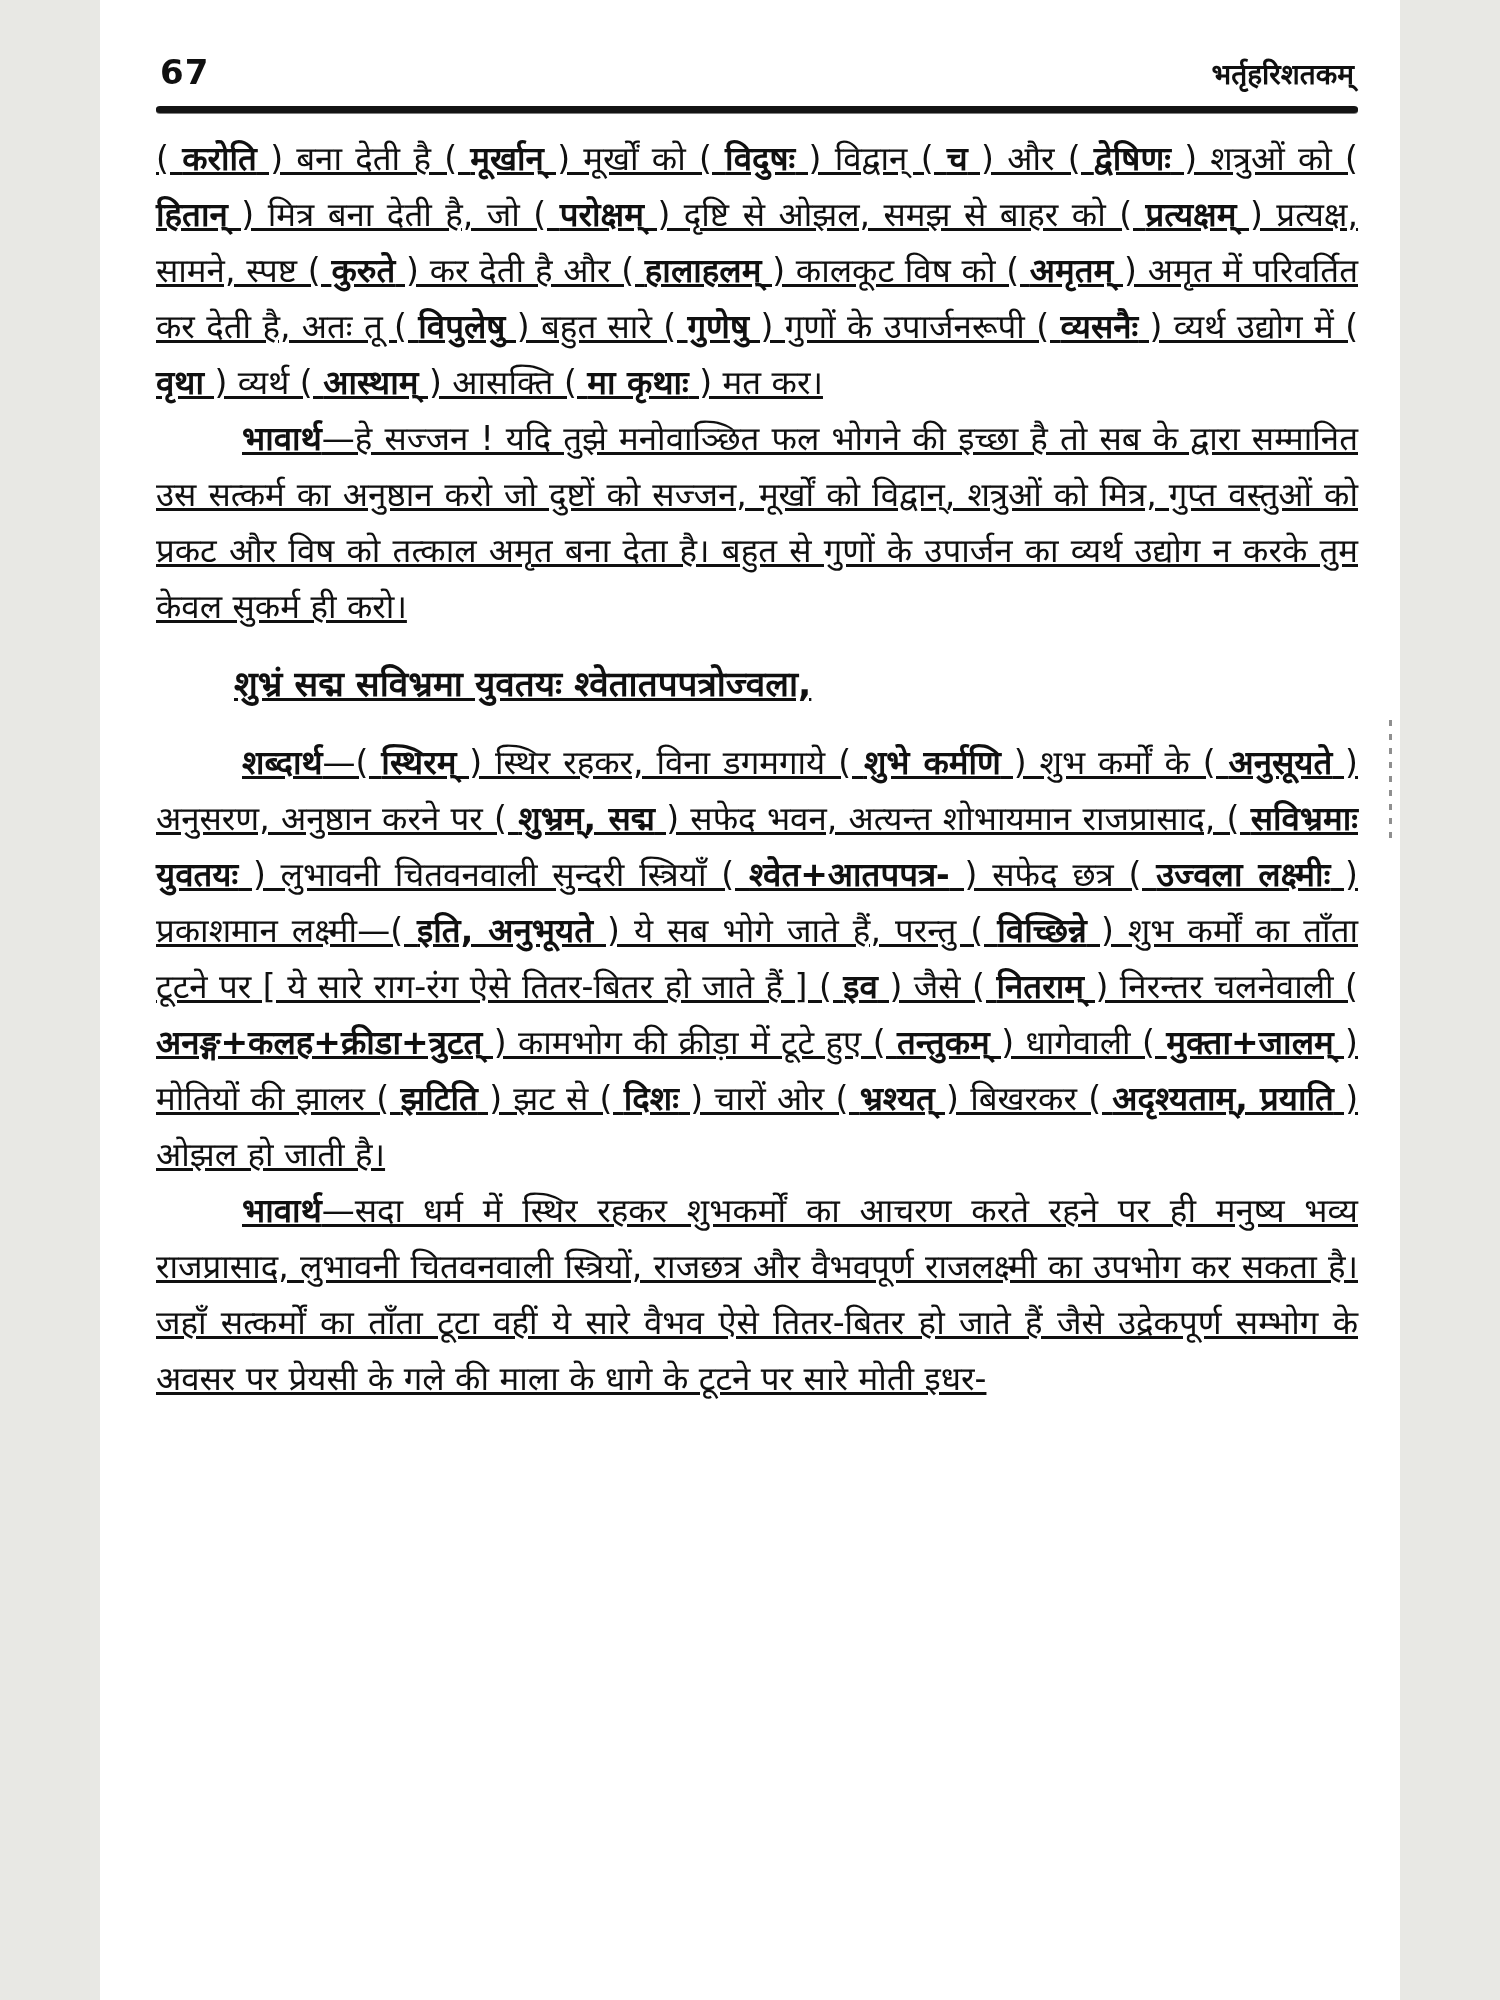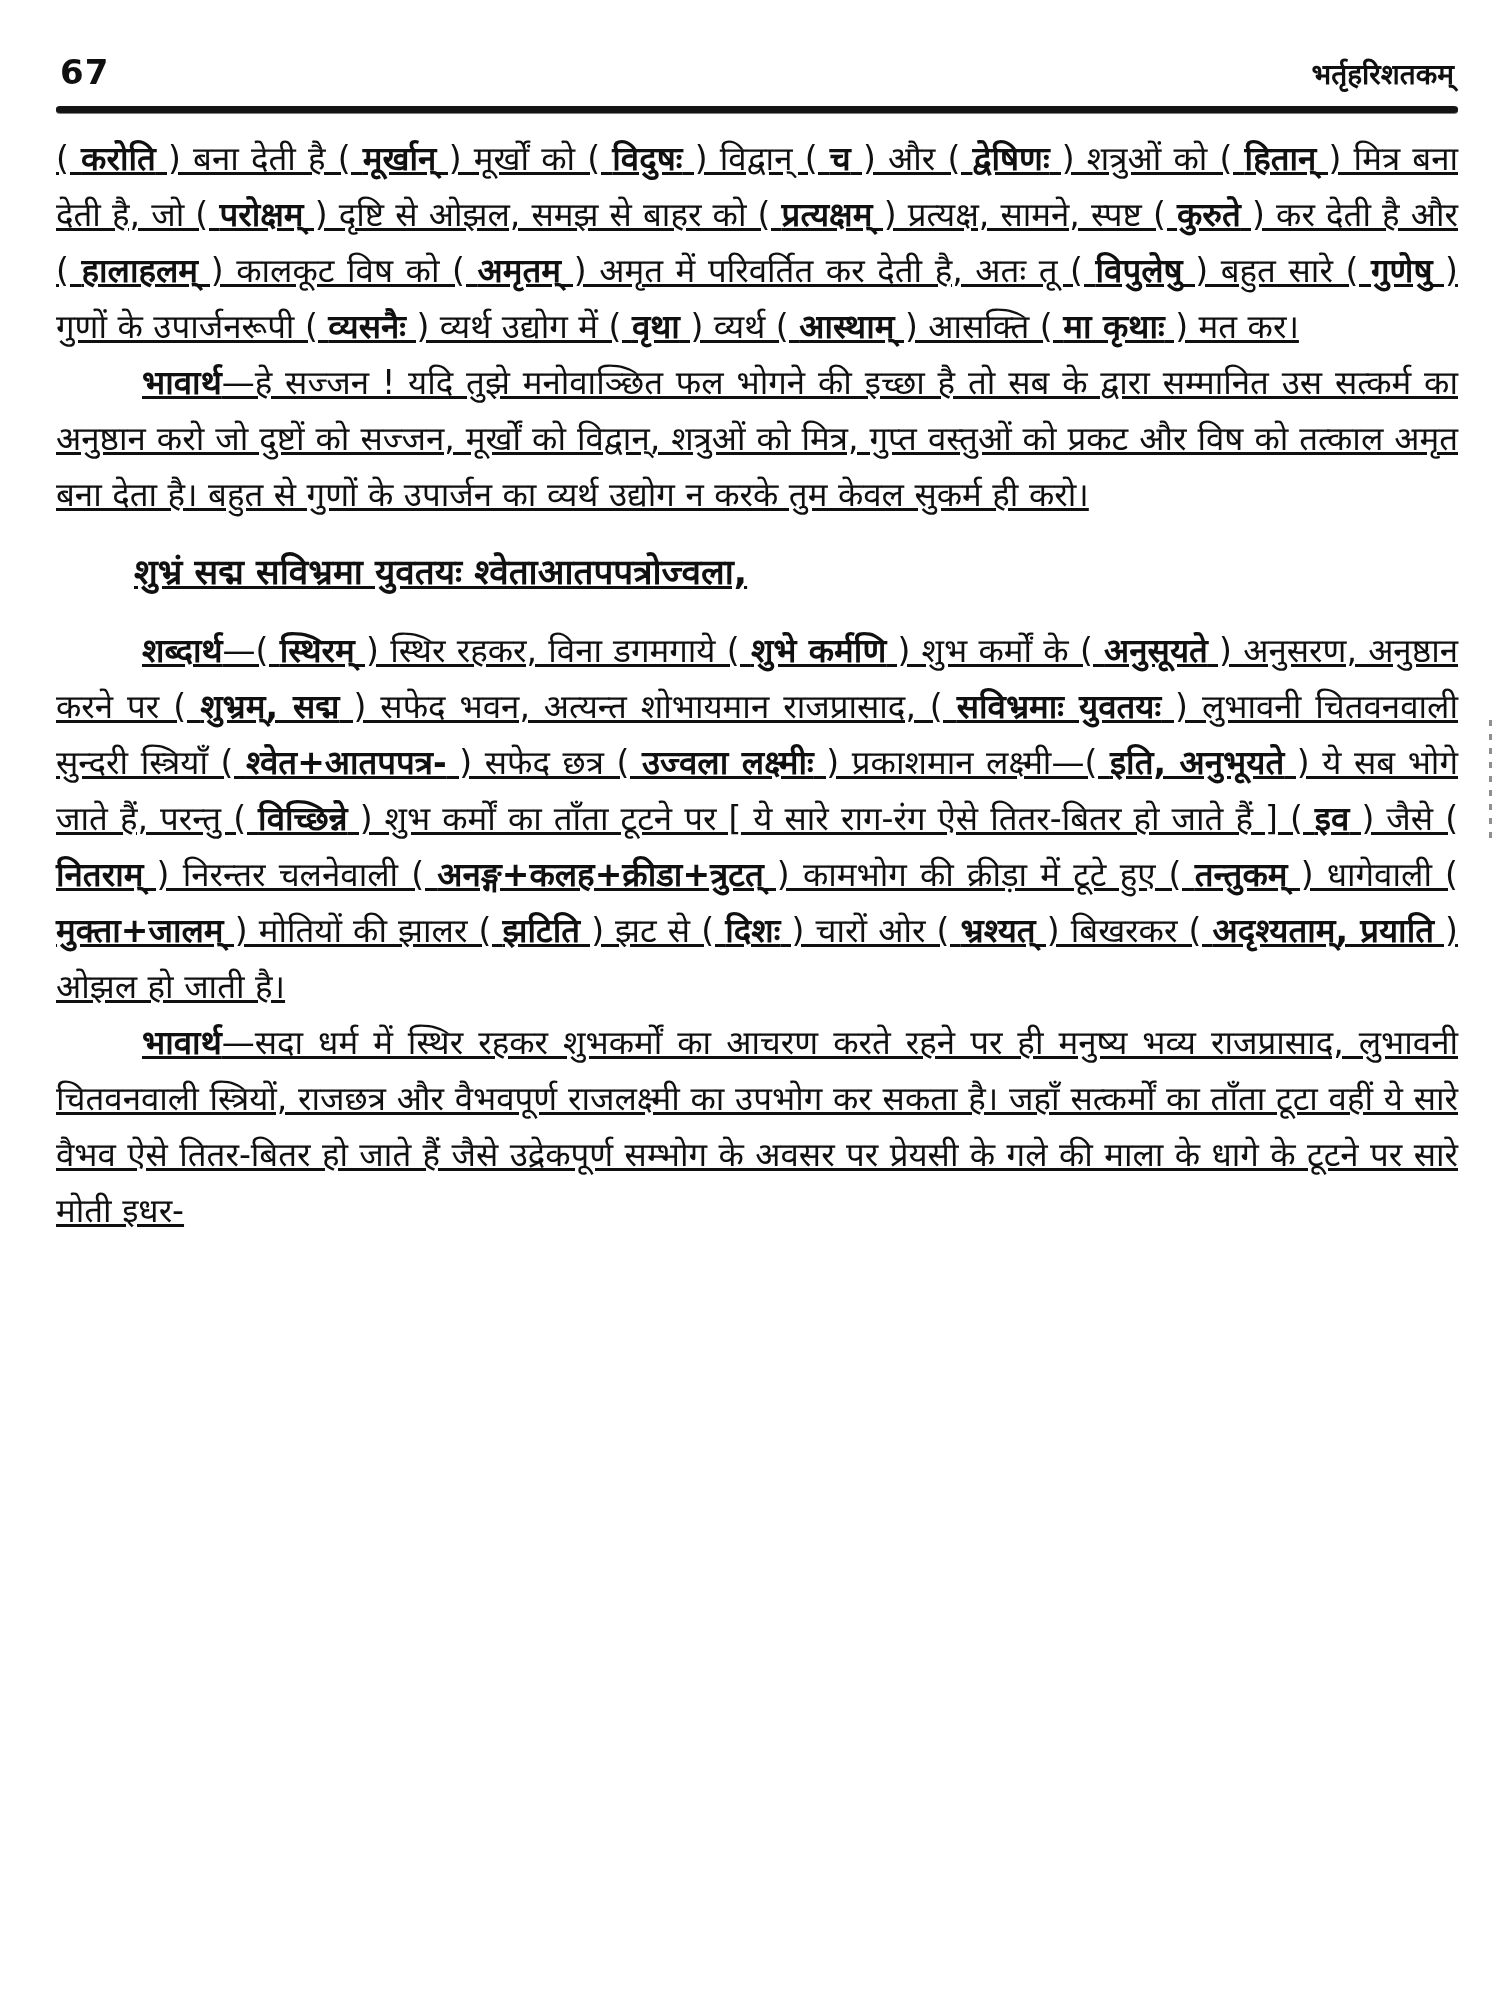--- a/index.html
+++ b/index.html
@@ -2,21 +2,21 @@
 <html lang="hi"><head>
 <meta charset="utf-8">
 <style>
   html, body {
     margin: 0;
     padding: 0;
     background: #e8e8e4;
   }
   .page {
     position: relative;
-    width: 1500px;
+    width: 1300px;
     height: 2000px;
     margin: 0 auto;
     background: #ffffff;
     color: #101010;
     font-family: "DejaVu Sans", sans-serif;
     overflow: hidden;
     box-sizing: border-box;
     padding: 42px 42px 0 56px;
   }
   .page-header {
@@ -92,21 +92,21 @@
 
   <div class="header-rule"></div>
 
   <div class="text-block">
 
     <p class="para"><span>( </span><span class="bold">करोति</span><span> ) बना देती है ( </span><span class="bold">मूर्खान्</span><span> ) मूर्खों को ( </span><span class="bold">विदुषः</span><span> ) विद्वान् ( </span><span class="bold">च</span><span> ) और ( </span><span class="bold">द्वेषिणः</span><span> ) शत्रुओं को ( </span><span class="bold">हितान्</span><span> ) मित्र बना देती है, जो ( </span><span class="bold">परोक्षम्</span><span> ) दृष्टि से ओझल, समझ से बाहर को ( </span><span class="bold">प्रत्यक्षम्</span><span> ) प्रत्यक्ष, सामने, स्पष्ट ( </span><span class="bold">कुरुते</span><span> ) कर देती है और ( </span><span class="bold">हालाहलम्</span><span> ) कालकूट विष को ( </span><span class="bold">अमृतम्</span><span> ) अमृत में परिवर्तित कर देती है, अतः तू ( </span><span class="bold">विपुलेषु</span><span> ) बहुत सारे ( </span><span class="bold">गुणेषु</span><span> ) गुणों के उपार्जनरूपी ( </span><span class="bold">व्यसनैः</span><span> ) व्यर्थ उद्योग में ( </span><span class="bold">वृथा</span><span> ) व्यर्थ ( </span><span class="bold">आस्थाम्</span><span> ) आसक्ति ( </span><span class="bold">मा कृथाः</span><span> ) मत कर।</span></p>
 
     <p class="para indent"><span class="bold">भावार्थ</span><span>—हे सज्जन ! यदि तुझे मनोवाञ्छित फल भोगने की इच्छा है तो सब के द्वारा सम्मानित उस सत्कर्म का अनुष्ठान करो जो दुष्टों को सज्जन, मूर्खों को विद्वान्, शत्रुओं को मित्र, गुप्त वस्तुओं को प्रकट और विष को तत्काल अमृत बना देता है। बहुत से गुणों के उपार्जन का व्यर्थ उद्योग न करके तुम केवल सुकर्म ही करो।</span></p>
 
     <div class="verse">
-      <div class="verse-line">शुभ्रं सद्म सविभ्रमा युवतयः श्वेताआतपपत्रोज्वला,</div>
+      <div class="verse-line">शुभ्रं सद्म सविभ्रमा युवतयः श्वेतातपपत्रोज्वला,</div>
     </div>
 
     <p class="para indent"><span class="bold">शब्दार्थ</span><span>—( </span><span class="bold">स्थिरम्</span><span> ) स्थिर रहकर, विना डगमगाये ( </span><span class="bold">शुभे कर्मणि</span><span> ) शुभ कर्मों के ( </span><span class="bold">अनुसूयते</span><span> ) अनुसरण, अनुष्ठान करने पर ( </span><span class="bold">शुभ्रम्, सद्म</span><span> ) सफेद भवन, अत्यन्त शोभायमान राजप्रासाद, ( </span><span class="bold">सविभ्रमाः युवतयः</span><span> ) लुभावनी चितवनवाली सुन्दरी स्त्रियाँ ( </span><span class="bold">श्वेत+आतपपत्र-</span><span> ) सफेद छत्र ( </span><span class="bold">उज्वला लक्ष्मीः</span><span> ) प्रकाशमान लक्ष्मी—( </span><span class="bold">इति, अनुभूयते</span><span> ) ये सब भोगे जाते हैं, परन्तु ( </span><span class="bold">विच्छिन्ने</span><span> ) शुभ कर्मों का ताँता टूटने पर [ ये सारे राग-रंग ऐसे तितर-बितर हो जाते हैं ] ( </span><span class="bold">इव</span><span> ) जैसे ( </span><span class="bold">नितराम्</span><span> ) निरन्तर चलनेवाली ( </span><span class="bold">अनङ्ग+कलह+क्रीडा+त्रुटत्</span><span> ) कामभोग की क्रीड़ा में टूटे हुए ( </span><span class="bold">तन्तुकम्</span><span> ) धागेवाली ( </span><span class="bold">मुक्ता+जालम्</span><span> ) मोतियों की झालर ( </span><span class="bold">झटिति</span><span> ) झट से ( </span><span class="bold">दिशः</span><span> ) चारों ओर ( </span><span class="bold">भ्रश्यत्</span><span> ) बिखरकर ( </span><span class="bold">अदृश्यताम्, प्रयाति</span><span> ) ओझल हो जाती है।</span></p>
 
     <p class="para indent"><span class="bold">भावार्थ</span><span>—सदा धर्म में स्थिर रहकर शुभकर्मों का आचरण करते रहने पर ही मनुष्य भव्य राजप्रासाद, लुभावनी चितवनवाली स्त्रियों, राजछत्र और वैभवपूर्ण राजलक्ष्मी का उपभोग कर सकता है। जहाँ सत्कर्मों का ताँता टूटा वहीं ये सारे वैभव ऐसे तितर-बितर हो जाते हैं जैसे उद्रेकपूर्ण सम्भोग के अवसर पर प्रेयसी के गले की माला के धागे के टूटने पर सारे मोती इधर-</span></p>
 
   </div>
 
   <div class="scan-mark"></div>
 

